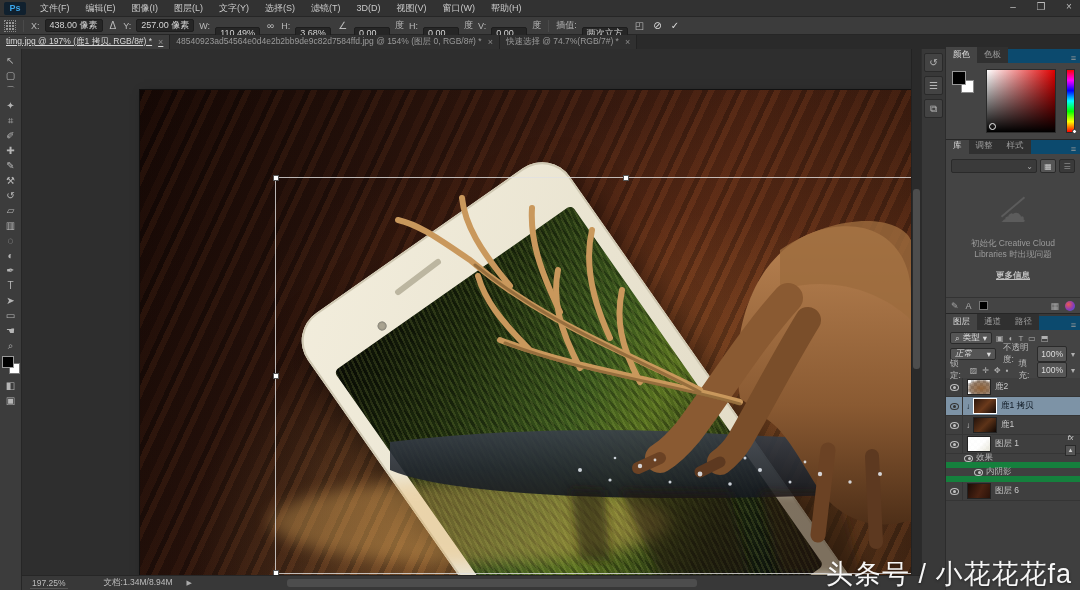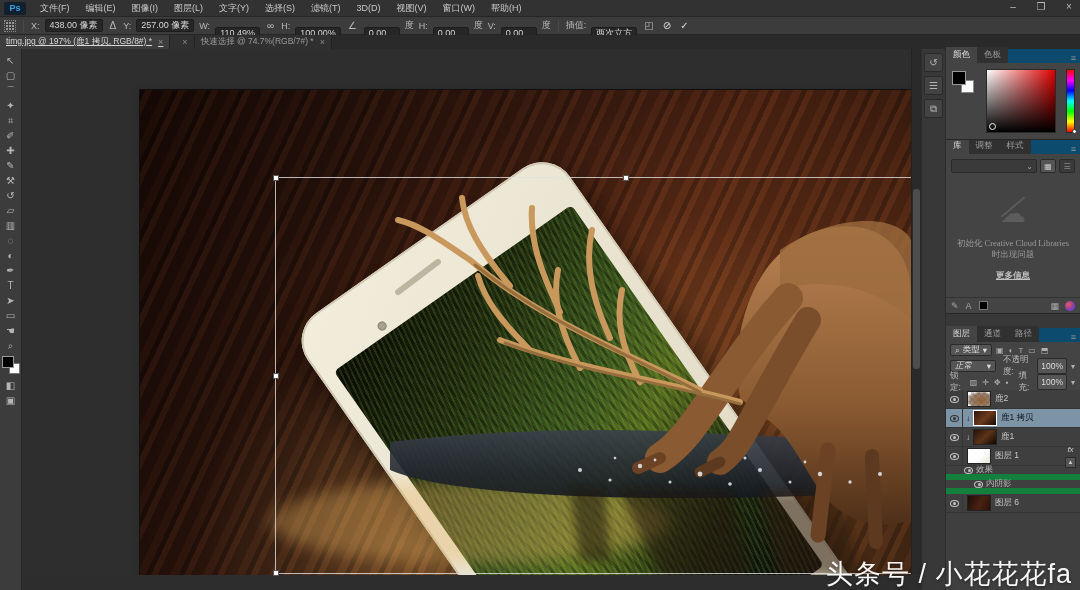--- a/index.html
+++ b/index.html
@@ -89,29 +89,29 @@
   #hue-marker{position:absolute;right:3px;top:66px;width:5px;height:5px;background:#fff;border-radius:50%;border:1px solid #333;}
 
   
   #lib-body{height:160px;}
   #lib-toprow{position:absolute;left:5px;top:5px;right:5px;height:14px;display:flex;gap:3px;}
   #lib-dd{flex:1;background:#3a3a3a;border:1px solid #2a2a2a;border-radius:2px;color:#aaa;font-size:8px;display:flex;align-items:center;justify-content:flex-end;padding:0 3px;}
   .viewbtn{width:16px;height:14px;background:#555;border:1px solid #2a2a2a;border-radius:2px;color:#ccc;font-size:8px;display:flex;align-items:center;justify-content:center;}
   .viewbtn.off{background:#3a3a3a;color:#888;}
   #cc-icon{position:absolute;left:50%;top:44px;transform:translateX(-50%);font-size:26px;color:#5c5c5c;}
   #cc-slash{position:absolute;left:50%;top:52px;width:30px;height:2px;background:#5c5c5c;transform:translateX(-50%) rotate(-40deg);}
-  #lib-error{position:absolute;left:8px;right:8px;top:84px;text-align:center;font-size:8.5px;color:#9a9a9a;line-height:11px;font-family:Liberation Serif, serif;}
+  #lib-error{position:absolute;left:8px;right:8px;top:84px;text-align:center;font-size:8.5px;color:#9a9a9a;line-height:11px;}
   #lib-link{position:absolute;left:0;right:0;top:116px;text-align:center;font-size:8.5px;color:#c2c2c2;text-decoration:underline;font-weight:bold;}
   #lib-bottombar{position:absolute;left:0;right:0;bottom:0;height:16px;border-top:1px solid #333;display:flex;align-items:center;padding:0 5px;gap:7px;font-size:9px;color:#a8a8a8;}
   #lib-swatch{width:9px;height:9px;background:#000;border:1px solid #777;}
   #lib-right{margin-left:auto;display:flex;gap:6px;}
   #lib-sphere{width:10px;height:10px;border-radius:50%;background:radial-gradient(circle at 35% 35%,#e9594c,#8a3bb8 55%,#2a67d8);}
 
   
-  #layers-tabs{margin-top:14px;}
+  #layers-tabs{margin-top:2px;}
   #layers-ctrl{background:#444;}
   .lrow{height:16px;display:flex;align-items:center;font-size:8.5px;color:#bbb;padding:0 4px;gap:3px;}
   .dd{background:#555;border:1px solid #2a2a2a;border-radius:2px;height:12px;display:flex;align-items:center;padding:0 4px;color:#ddd;gap:3px;}
   .spin{background:#555;border:1px solid #2a2a2a;border-radius:2px;height:16px;padding:0 3px;color:#ddd;display:flex;align-items:center;}
   .mini-icon{font-size:8px;color:#b0b0b0;padding:0 1px;}
   #layer-list{background:#3f3f3f;}
   .layer-row{height:19px;display:flex;align-items:center;border-bottom:1px solid #353535;font-size:8.5px;color:#c8c8c8;}
   .eye-cell{width:17px;height:19px;border-right:1px solid #353535;display:flex;align-items:center;justify-content:center;flex:none;}
   .eye{width:9px;height:7px;border:1px solid #c2c2c2;border-radius:50%;position:relative;}
   .eye::after{content:"";position:absolute;left:2.5px;top:1.5px;width:3px;height:3px;border-radius:50%;background:#c2c2c2;}
@@ -171,21 +171,21 @@
     <div class="opt-sep"></div>
     <span>X:</span>
     <div class="well">438.00 像素</div>
     <span class="opt-icon">Δ</span>
     <span>Y:</span>
     <div class="well">257.00 像素</div>
     <span>W:</span>
     <div class="well small">110.49%</div>
     <span class="opt-icon">∞</span>
     <span>H:</span>
-    <div class="well small">100.00%</div>
+    <div class="well small">3.68%</div>
     <span class="opt-icon">∠</span>
     <div class="well small">0.00</div>
     <span>度</span>
     <span>H:</span>
     <div class="well small">0.00</div>
     <span>度</span>
     <span>V:</span>
     <div class="well small">0.00</div>
     <span>度</span>
     <div class="opt-sep"></div>
@@ -196,20 +196,21 @@
     <span class="opt-icon commit">✓</span>
     <div id="workspace-btn">基本功能</div>
   </div>
 
   <div id="tabbar" class="abs">
     <div class="doctab active">
       <span>timg.jpg @ 197% (鹿1 拷贝, RGB/8#) *</span>
       <span class="x">×</span>
     </div>
     <div class="doctab">
+      <span>48540923ad54564e0d4e2b2bb9de9c82d7584ffd.jpg @ 154% (图层 0, RGB/8#) *</span>
       <span class="x">×</span>
     </div>
     <div class="doctab">
       <span>快速选择 @ 74.7%(RGB/7#) *</span>
       <span class="x">×</span>
     </div>
   </div>
 
   <div id="toolbar" class="abs">
     <div class="tool">↖</div>
@@ -327,20 +328,26 @@
     <div class="handle" style="left:-3px;top:-3px;"></div>
     <div class="handle" style="left:347px;top:-3px;"></div>
     <div class="handle" style="left:-3px;top:195px;"></div>
     <div class="handle" style="left:-3px;bottom:-3px;"></div>
   </div>
 
   <div id="vscroll" class="abs">
     <div id="vthumb"></div>
   </div>
 
+  <div id="statusbar" class="abs">
+    <span id="zoom-field">197.25%</span>
+    <span id="doc-info">文档:1.34M/8.94M</span>
+    <span id="status-arrow">▶</span>
+    <div id="hthumb"></div>
+  </div>
 
   <div id="dock" class="abs">
     <div id="collapse-strip">
       <div class="strip-btn">↺</div>
       <div class="strip-btn">☰</div>
       <div class="strip-btn">⧉</div>
     </div>
 
     <div id="panels">
 

